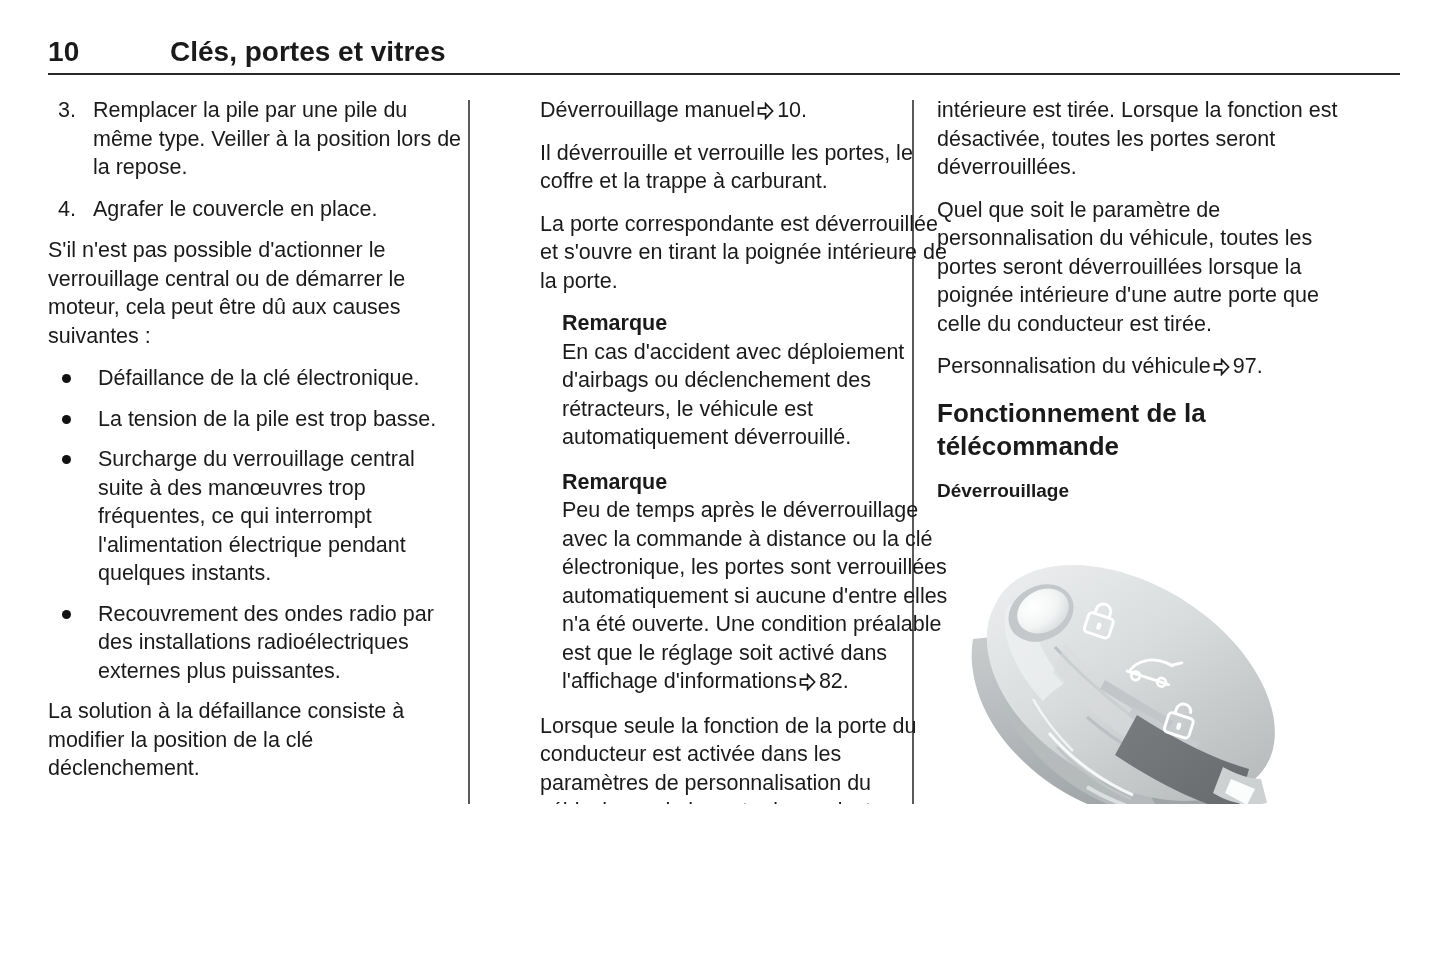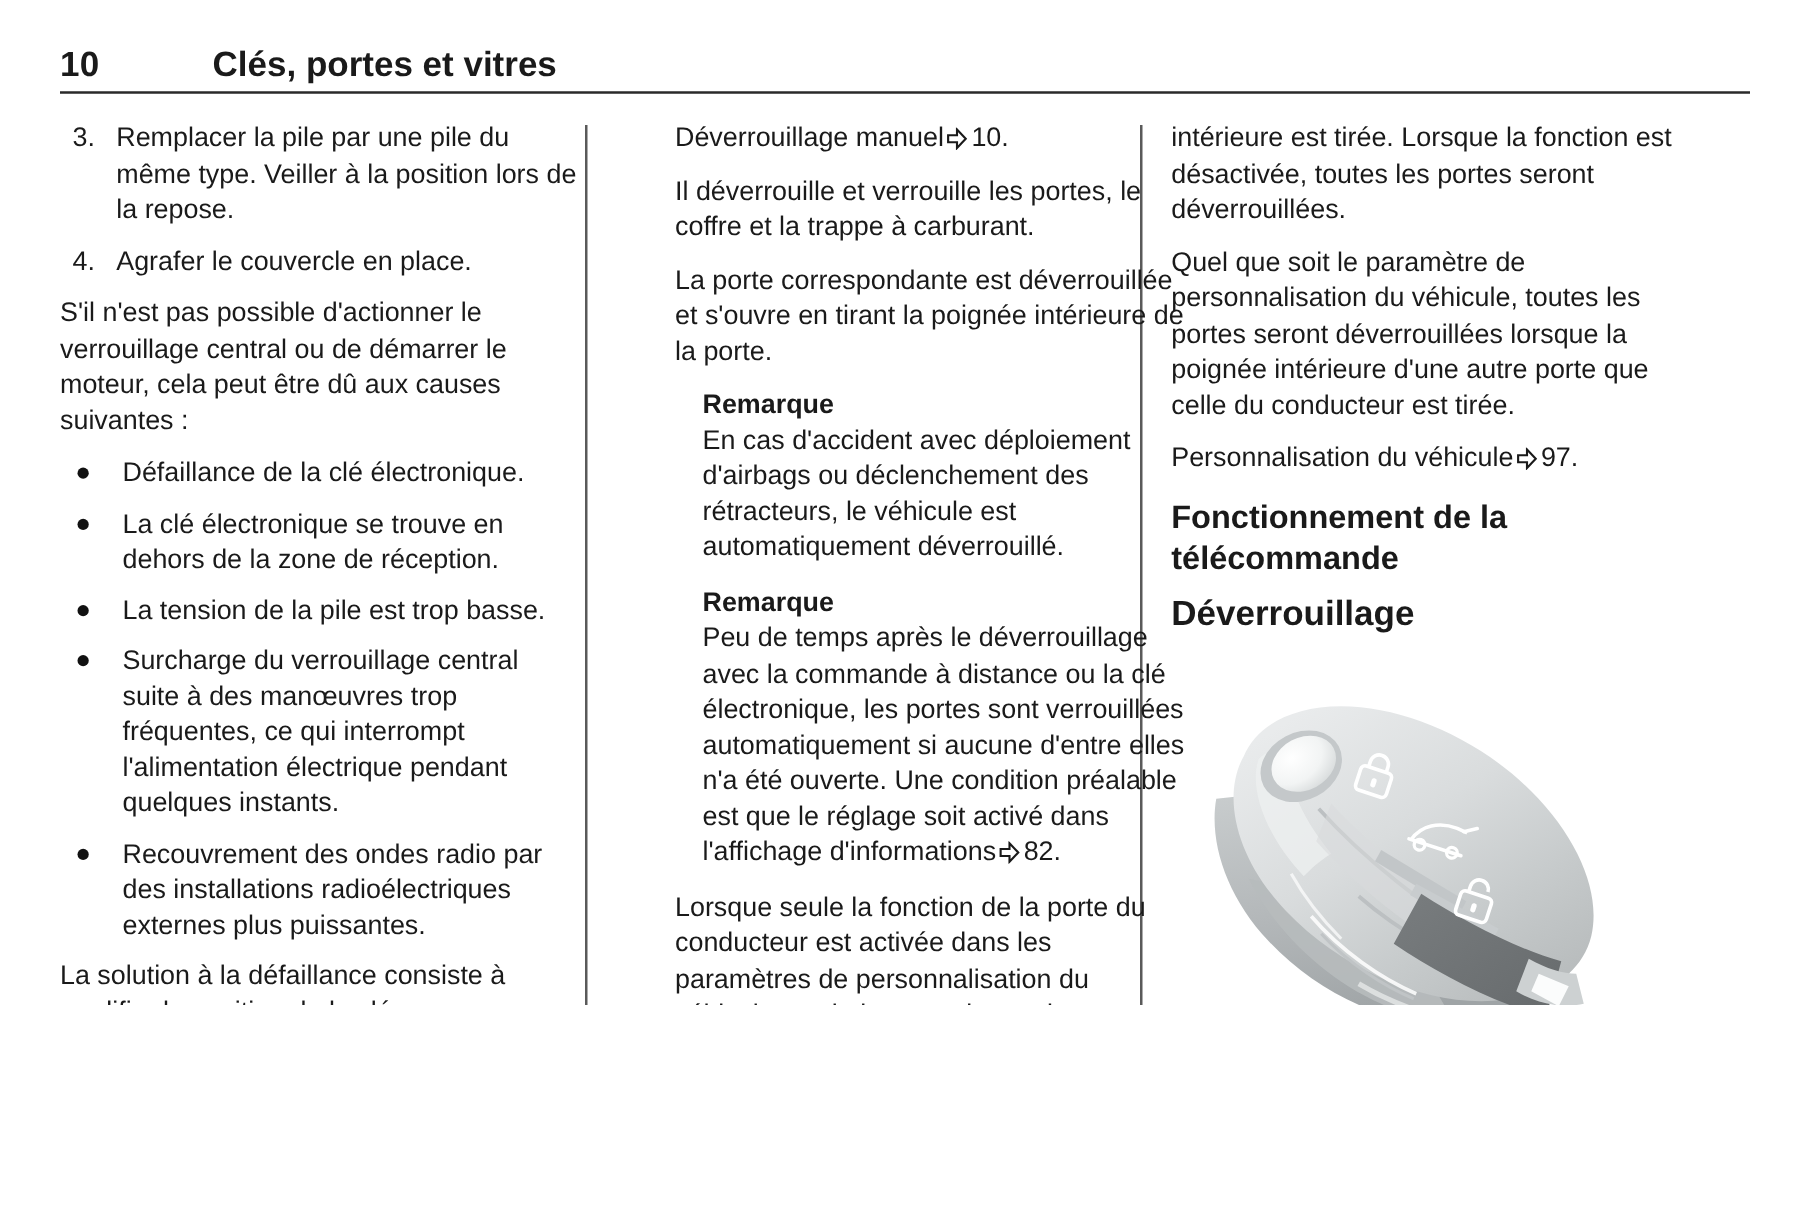--- a/index.html
+++ b/index.html
@@ -88,21 +88,21 @@
     margin: 16px 0 14px 0;
     font-size: 26px;
     font-weight: bold;
     line-height: 33px;
     color: #1a1a1a;
   }
   h2.section-head.first { margin-top: 22px; }
 
   h3.sub-head {
     margin: 6px 0 12px 0;
-    font-size: 28px;
+    font-size: 19px;
     font-weight: bold;
     line-height: 28px;
     color: #1a1a1a;
   }
 
   
   ol.num-list {
     margin: 0 0 8px 0;
     padding: 0;
     list-style: none;
@@ -228,24 +228,20 @@
       </li>
     </ol>
 
 
     <p class="body-text">S'il n'est pas possible d'actionner le verrouillage central ou de démarrer le moteur, cela peut être dû aux causes suivantes :</p>
 
     <ul class="bullet-list">
       <li>
         <span class="dot"></span>
         <span>Défaillance de la clé électronique.</span>
-      </li>
-      <li>
-        <span class="dot"></span>
-        <span>La clé électronique se trouve en dehors de la zone de réception.</span>
       </li>
       <li>
         <span class="dot"></span>
         <span>La tension de la pile est trop basse.</span>
       </li>
       <li>
         <span class="dot"></span>
         <span>Surcharge du verrouillage central suite à des manœuvres trop fréquentes, ce qui interrompt l'alimentation électrique pendant quelques instants.</span>
       </li>
       <li>

